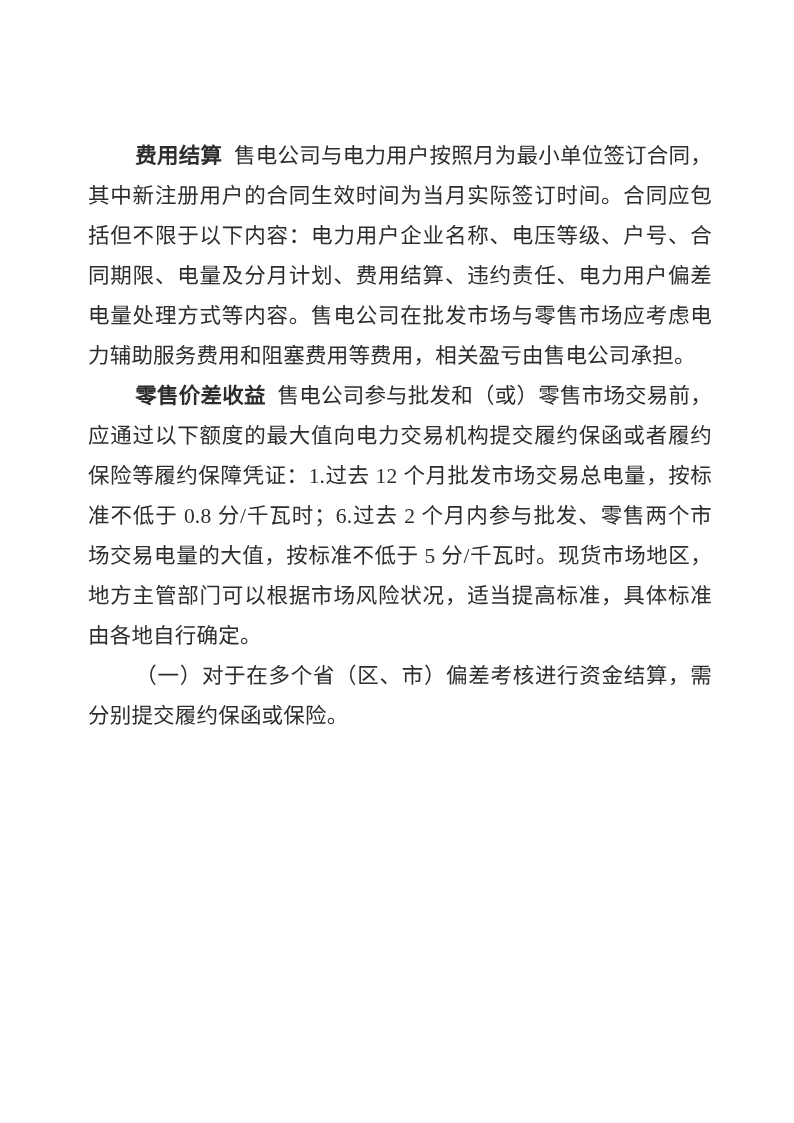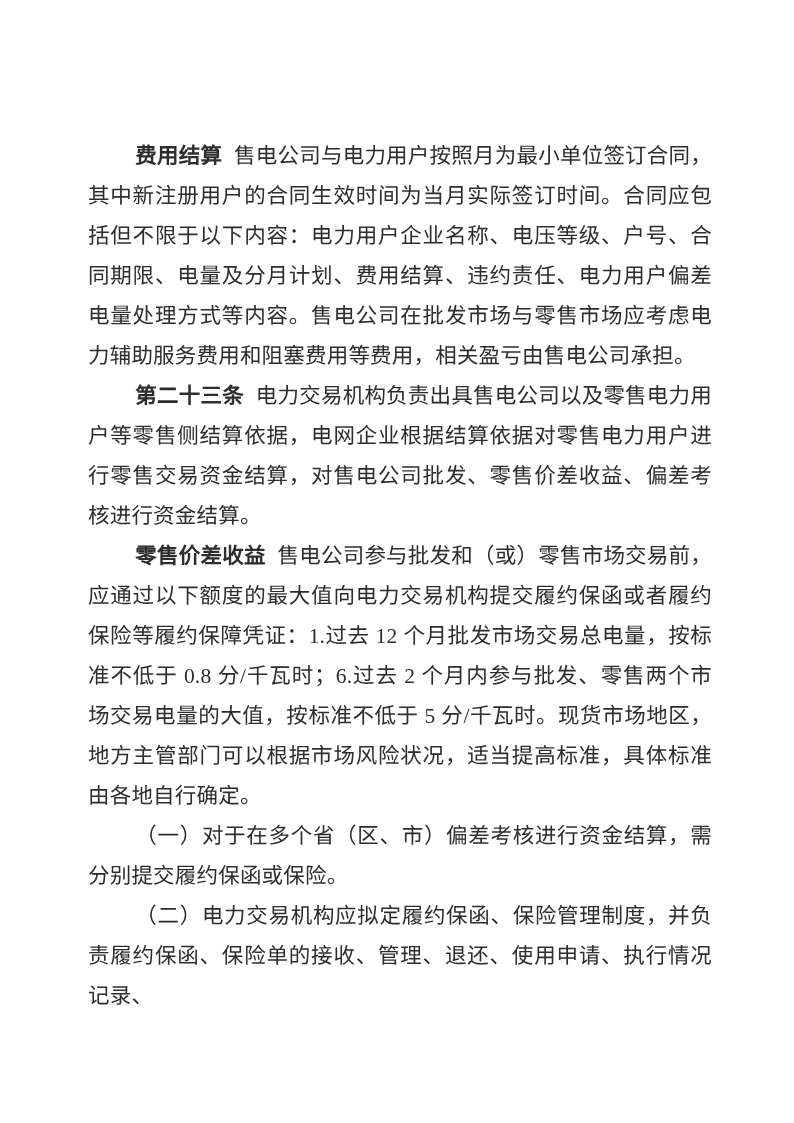--- a/index.html
+++ b/index.html
@@ -41,22 +41,20 @@
   }
 </style>
 </head>
 <body>
 
 <div class="page">
   <div class="content">
 
     <p class="para"><span class="term">费用结算</span><span class="body">售电公司与电力用户按照月为最小单位签订合同，其中新注册用户的合同生效时间为当月实际签订时间。合同应包括但不限于以下内容：电力用户企业名称、电压等级、户号、合同期限、电量及分月计划、费用结算、违约责任、电力用户偏差电量处理方式等内容。售电公司在批发市场与零售市场应考虑电力辅助服务费用和阻塞费用等费用，相关盈亏由售电公司承担。</span></p>
 
-    <p class="para"><span class="term">第二十三条</span><span class="body">电力交易机构负责出具售电公司以及零售电力用户等零售侧结算依据，电网企业根据结算依据对零售电力用户进行零售交易资金结算，对售电公司批发、零售价差收益、偏差考核进行资金结算。</span></p>
 
     <p class="para"><span class="term">零售价差收益</span><span class="body">售电公司参与批发和（或）零售市场交易前，应通过以下额度的最大值向电力交易机构提交履约保函或者履约保险等履约保障凭证：1.过去 12 个月批发市场交易总电量，按标准不低于 0.8 分/千瓦时；6.过去 2 个月内参与批发、零售两个市场交易电量的大值，按标准不低于 5 分/千瓦时。现货市场地区，地方主管部门可以根据市场风险状况，适当提高标准，具体标准由各地自行确定。</span></p>
 
     <p class="para"><span class="term"></span><span class="body">（一）对于在多个省（区、市）偏差考核进行资金结算，需分别提交履约保函或保险。</span></p>
 
-    <p class="para"><span class="term"></span><span class="body">（二）电力交易机构应拟定履约保函、保险管理制度，并负责履约保函、保险单的接收、管理、退还、使用申请、执行情况记录、</span></p>
 
   </div>
 </div>
 
 </body></html>

